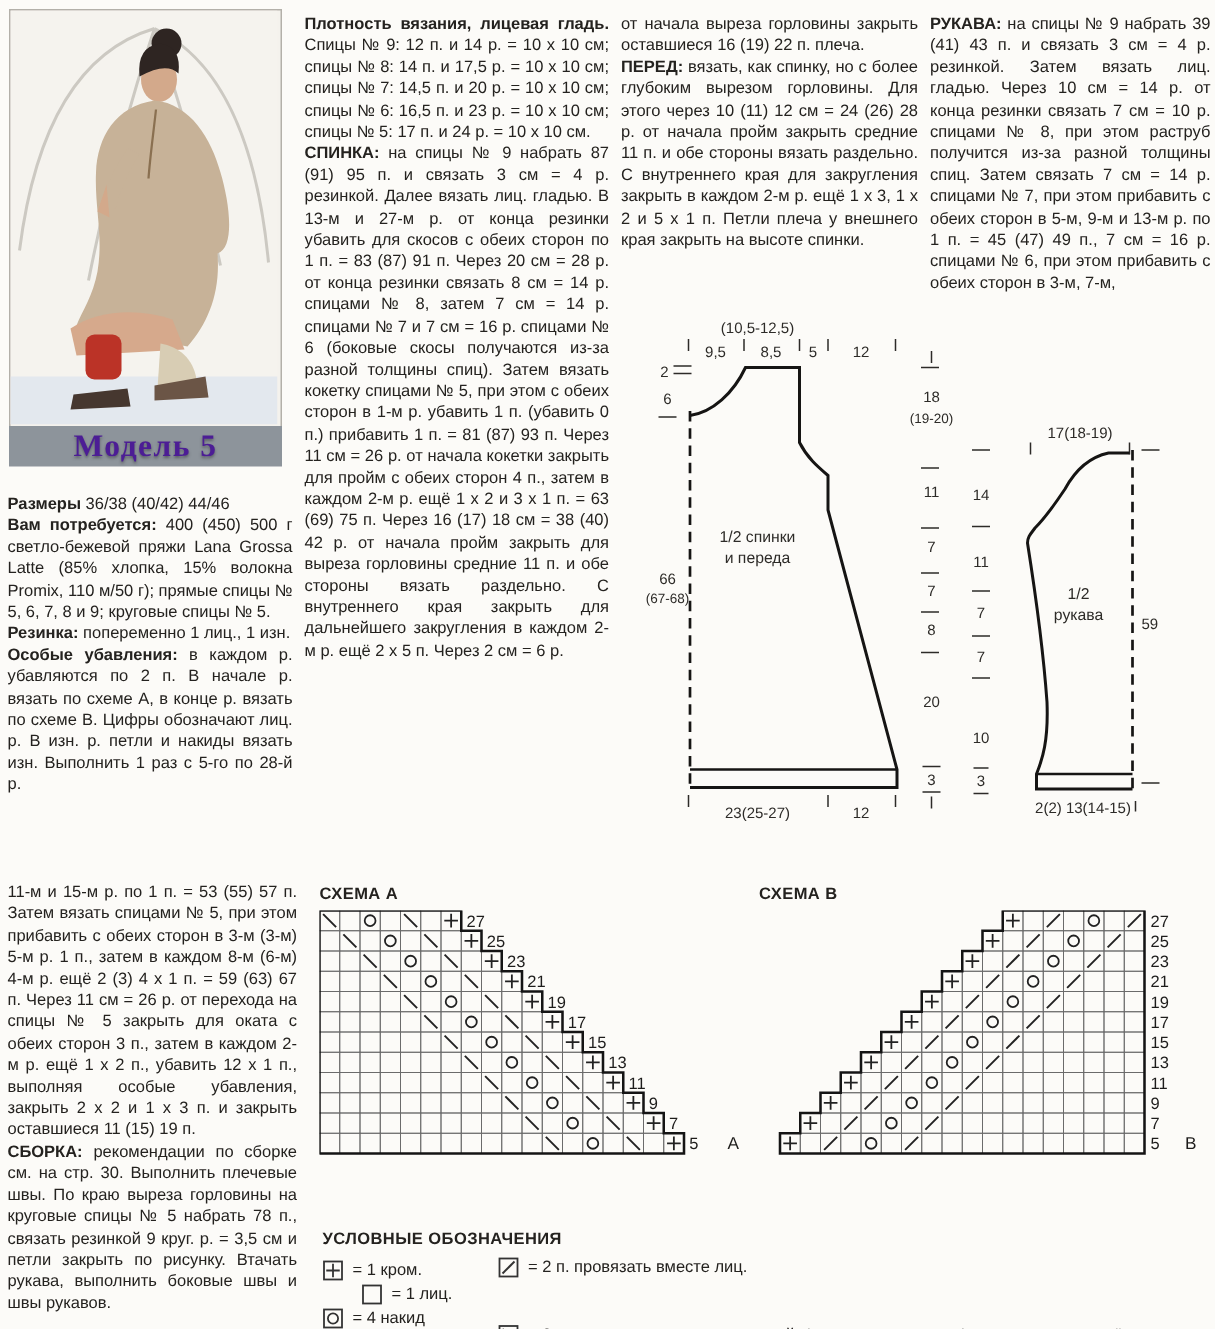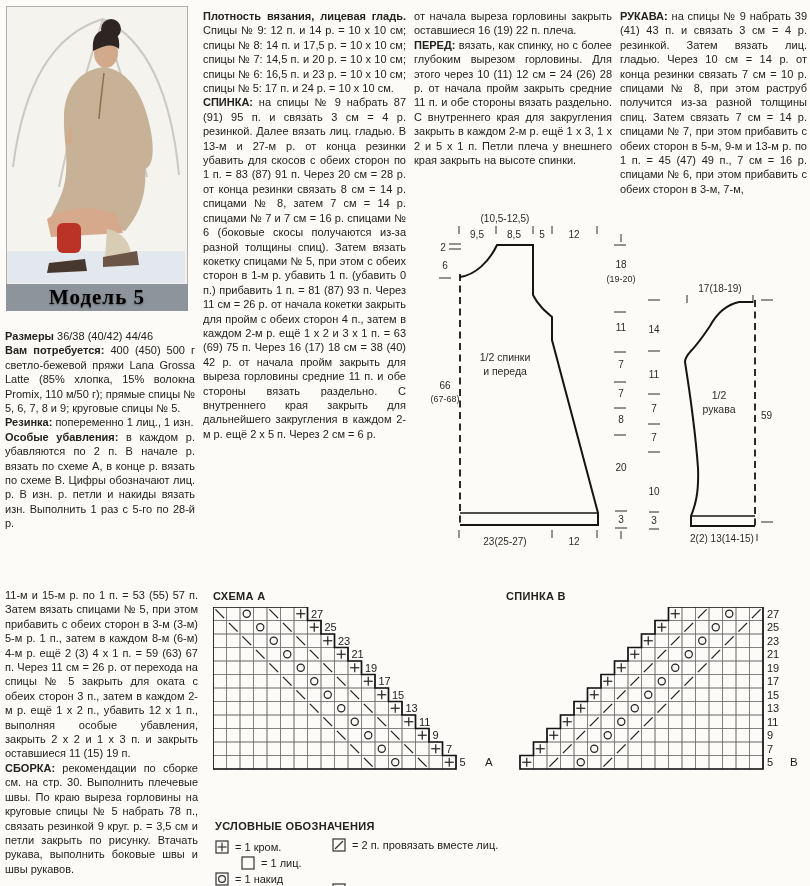--- a/index.html
+++ b/index.html
@@ -3,21 +3,21 @@
 <meta charset="utf-8">
 <style>
   html,body{margin:0;padding:0;background:#e8e6e2;}
   #page{position:relative;width:810px;height:886px;background:#fcfbf8;overflow:hidden;
         font-family:"Liberation Sans",sans-serif;color:#24221f;}
   .col{position:absolute;text-align:justify;font-size:11px;line-height:14.4px;}
   .col p{margin:0;}
   .col b{font-weight:bold;}
   .photo-frame{position:absolute;left:6px;top:6px;width:180px;height:278px;border:1px solid #b3b0a9;background:#f4f2ed;}
   .caption{position:absolute;left:6px;top:284px;width:182px;height:27px;background:#8d949b;
-           color:#000000;font-family:"Liberation Serif",serif;font-weight:bold;font-size:21px;
+           color:#4c1d95;font-family:"Liberation Serif",serif;font-weight:bold;font-size:21px;
            text-align:center;line-height:27px;letter-spacing:1px;text-shadow:0 1px 2px rgba(50,50,55,.55);}
   .chart-title{position:absolute;font-size:11px;font-weight:bold;letter-spacing:.3px;}
   .legend-title{position:absolute;left:215px;top:820px;font-size:11px;font-weight:bold;letter-spacing:.3px;}
   .legend-item{position:absolute;display:flex;align-items:flex-start;font-size:11px;line-height:14px;}
   .legend-item svg{flex:0 0 auto;margin-right:6px;margin-top:0px;}
   .diag text{font-size:10px;fill:#2d2b28;}
   .diag .small{font-size:9px;}
   .diag .piece{font-size:10.5px;}
 </style>
 </head>
@@ -400,21 +400,21 @@
       <line x1="204.9" y1="150.9" x2="213.6" y2="159.6" stroke="#222" stroke-width="1.3"></line>
       <rect x="216" y="148.5" width="13.5" height="13.5" fill="none" stroke="#6a6a6a" stroke-width="0.6"></rect>
       <rect x="229.5" y="148.5" width="13.5" height="13.5" fill="none" stroke="#6a6a6a" stroke-width="0.6"></rect>
       <line x1="231.7" y1="155.25" x2="240.8" y2="155.25" stroke="#222" stroke-width="1.2"></line>
       <line x1="236.25" y1="150.7" x2="236.25" y2="159.8" stroke="#222" stroke-width="1.2"></line>
       <text x="246.5" y="159.2" font-size="11" fill="#1d1c1b" font-family="&quot;Liberation Sans&quot;,sans-serif">5</text>
       <path d="M0,0 H94.5 V13.5 H108 V27 H121.5 V40.5 H135 V54 H148.5 V67.5 H162 V81 H175.5 V94.5 H189 V108 H202.5 V121.5 H216 V135 H229.5 V148.5 H243 V162 H0 Z" fill="none" stroke="#141414" stroke-width="1.7"></path>
       <text x="272" y="159.2" font-size="11.5" fill="#1d1c1b" font-family="&quot;Liberation Sans&quot;,sans-serif">A</text>
     </svg>
 
-  <div class="chart-title" style="left:506px;top:590px;">СПИНКА B</div>
+  <div class="chart-title" style="left:506px;top:590px;">СХЕМА B</div>
   <svg id="chartB" style="position:absolute;left:506px;top:607px;" width="300" height="170" viewBox="0 0 300 170">
       <rect x="162.5" y="0" width="13.5" height="13.5" fill="none" stroke="#6a6a6a" stroke-width="0.6"></rect>
       <line x1="164.7" y1="6.75" x2="173.8" y2="6.75" stroke="#222" stroke-width="1.2"></line>
       <line x1="169.25" y1="2.2" x2="169.25" y2="11.3" stroke="#222" stroke-width="1.2"></line>
       <rect x="176" y="0" width="13.5" height="13.5" fill="none" stroke="#6a6a6a" stroke-width="0.6"></rect>
       <rect x="189.5" y="0" width="13.5" height="13.5" fill="none" stroke="#6a6a6a" stroke-width="0.6"></rect>
       <line x1="191.9" y1="11.1" x2="200.6" y2="2.4" stroke="#222" stroke-width="1.3"></line>
       <rect x="203" y="0" width="13.5" height="13.5" fill="none" stroke="#6a6a6a" stroke-width="0.6"></rect>
       <rect x="216.5" y="0" width="13.5" height="13.5" fill="none" stroke="#6a6a6a" stroke-width="0.6"></rect>
       <circle cx="223.25" cy="6.75" r="3.6" fill="none" stroke="#222" stroke-width="1.2"></circle>
@@ -649,21 +649,21 @@
     <svg width="14" height="14">
       <rect x="1" y="1" width="12" height="12" fill="none" stroke="#333" stroke-width="1.2"></rect>
     </svg>
     <span>= 1 лиц.</span>
   </div>
   <div class="legend-item" style="left:215px;top:872px;">
     <svg width="14" height="14">
       <rect x="1" y="1" width="12" height="12" fill="none" stroke="#333" stroke-width="1.2"></rect>
       <circle cx="7" cy="7" r="3.4" fill="none" stroke="#333" stroke-width="1.2"></circle>
     </svg>
-    <span>= 1 накид</span>
+    <span>= 4 накид</span>
   </div>
   <div class="legend-item" style="left:332px;top:838px;justify-content:flex-end;">
     <svg width="14" height="14">
       <rect x="1" y="1" width="12" height="12" fill="none" stroke="#333" stroke-width="1.2"></rect>
       <line x1="3" y1="11" x2="11" y2="3" stroke="#333" stroke-width="1.3"></line>
     </svg>
     <span>= 2 п. провязать вместе лиц.</span>
   </div>
   <div class="legend-item" style="left:332px;top:855px;width:452px;margin-top:28px;">
     <svg width="14" height="14">

